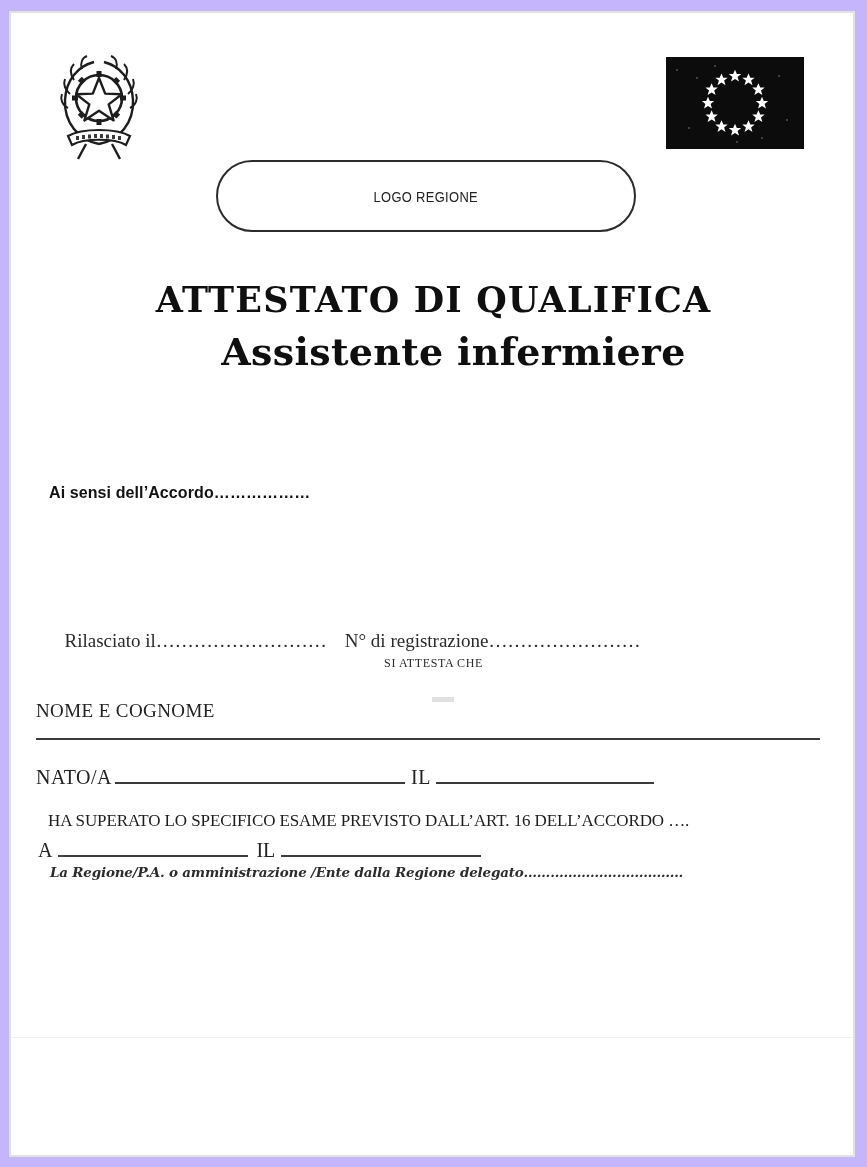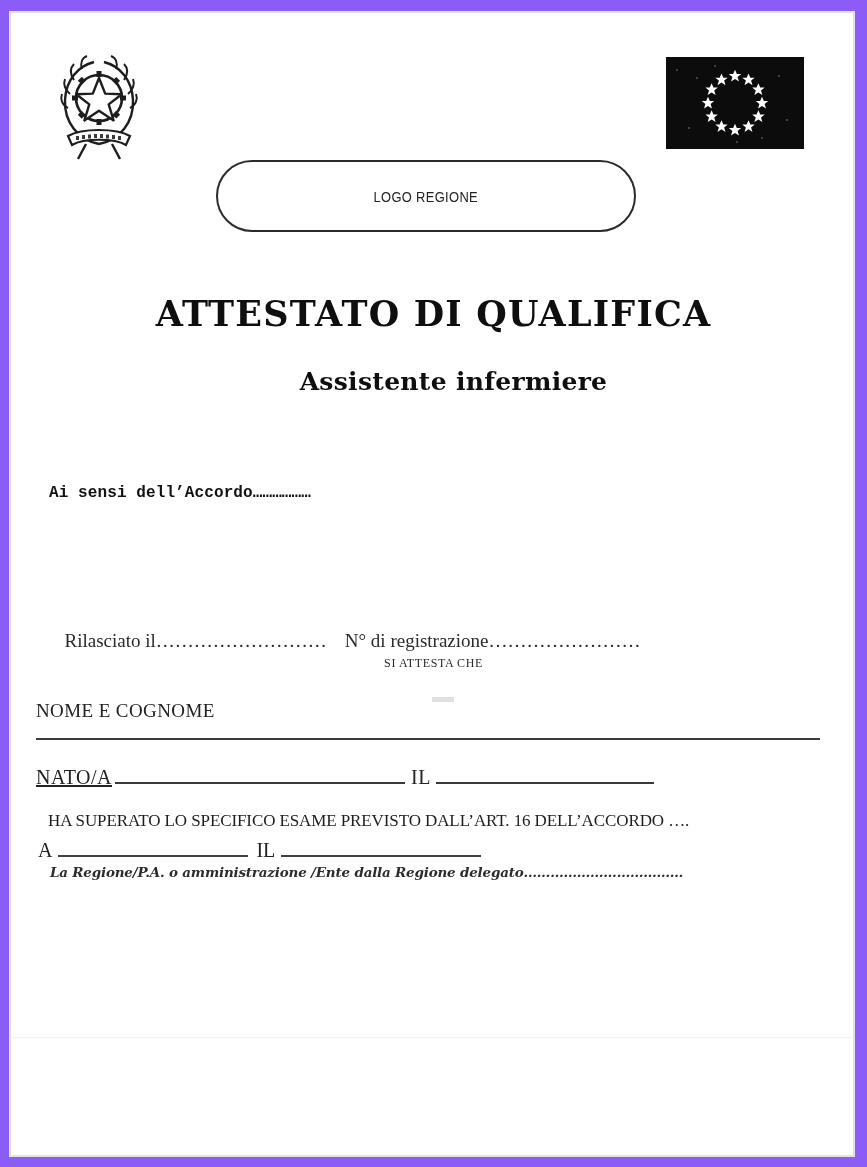--- a/index.html
+++ b/index.html
@@ -15,21 +15,21 @@
     color: #1a1a1a;
     overflow: hidden;
   }
 
   
   .page {
     position: absolute;
     left: 0; top: 0;
     width: 867px;
     height: 1167px;
-    background: #8b5cf6;
+    background: #c4b5fd;
   }
   .page-frame {
     position: absolute;
     left: 9px;
     top: 11px;
     width: 846px;
     height: 1146px;
     border: 2px solid #e2e2e2;
     box-sizing: border-box;
     background: #ffffff;
@@ -90,21 +90,21 @@
     font-size: 15px;
     letter-spacing: 0.4px;
     color: #222;
     transform: scaleX(0.86);
   }
 
   
   .title-block {
     position: absolute;
     left: 0;
-    top: 292px;
+    top: 278px;
     width: 867px;
     text-align: center;
   }
   .doc-title {
     font-family: "DejaVu Serif", "Liberation Serif", serif;
     font-weight: bold;
     font-size: 35px;
     letter-spacing: 1.2px;
     line-height: 44px;
     color: #100f0f;
@@ -113,37 +113,37 @@
     font-family: "DejaVu Serif", "Liberation Serif", serif;
     font-weight: bold;
     font-size: 28px;
     line-height: 36px;
     margin-top: 24px;
     color: #100f0f;
   }
   .doc-subtitle {
     font-family: "DejaVu Serif", "Liberation Serif", serif;
     font-weight: bold;
-    font-size: 25px;
+    font-size: 38px;
     letter-spacing: 0.3px;
     line-height: 40px;
-    margin-top: 26px;
+    margin-top: 10px;
     color: #100f0f;
     padding-left: 40px;
   }
 
   
   .ref-block {
     position: absolute;
     left: 49px;
     top: 484px;
     width: 770px;
   }
   .ref-line {
-    font-family: Liberation Mono, monospace;
+    font-family: Liberation Sans, sans-serif;
     font-weight: bold;
     font-size: 16px;
     letter-spacing: 0.1px;
     color: #121212;
   }
   .ref-line + .ref-line { margin-top: 25px; }
 
   
   .form {
     position: absolute;
@@ -203,21 +203,21 @@
   .nato-row {
     position: absolute;
     left: 36px;
     top: 158px;
     width: 790px;
     font-size: 20px;
     color: #222;
     display: flex;
     align-items: baseline;
   }
-  .nato-label { letter-spacing: 0.5px; text-decoration: underline; }
+  .nato-label { letter-spacing: 0.5px; }
   .blank-1 {
     flex: 0 0 auto;
     width: 290px;
     border-bottom: 2px solid #3a3a3a;
     height: 16px;
     margin: 0 6px 0 3px;
   }
   .il-label { letter-spacing: 0.5px; }
   .blank-2 {
     flex: 0 0 auto;

